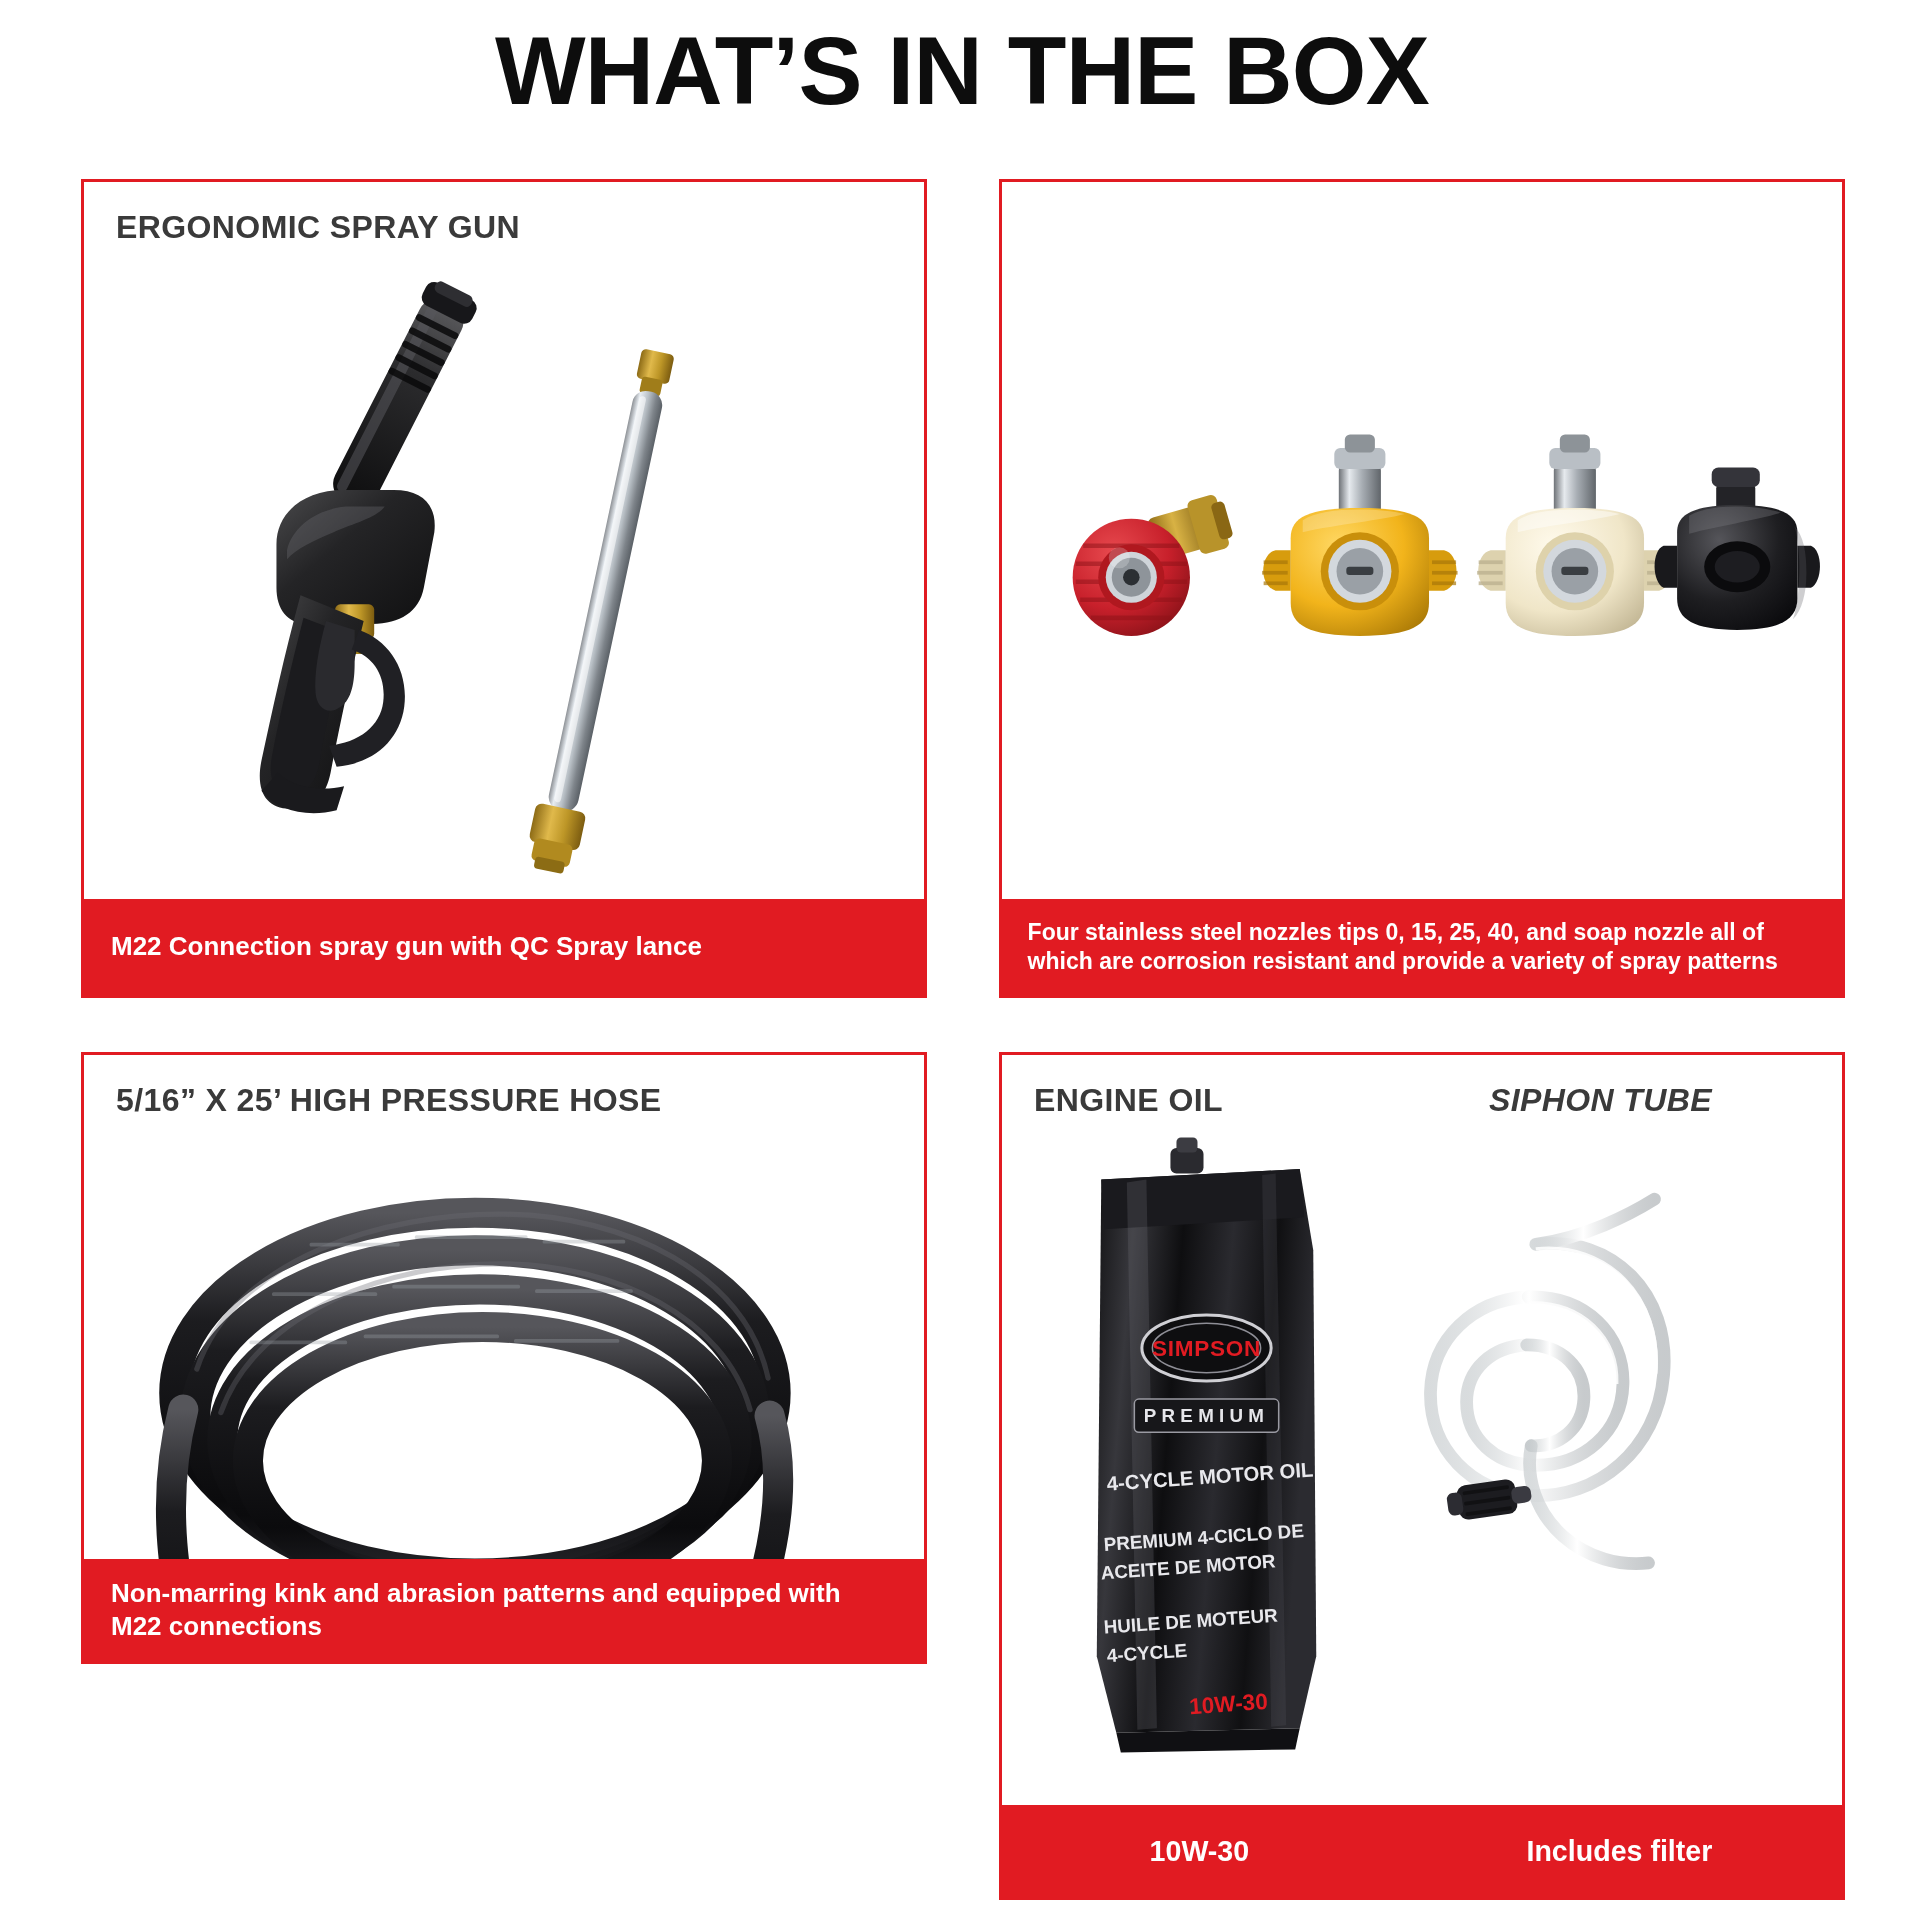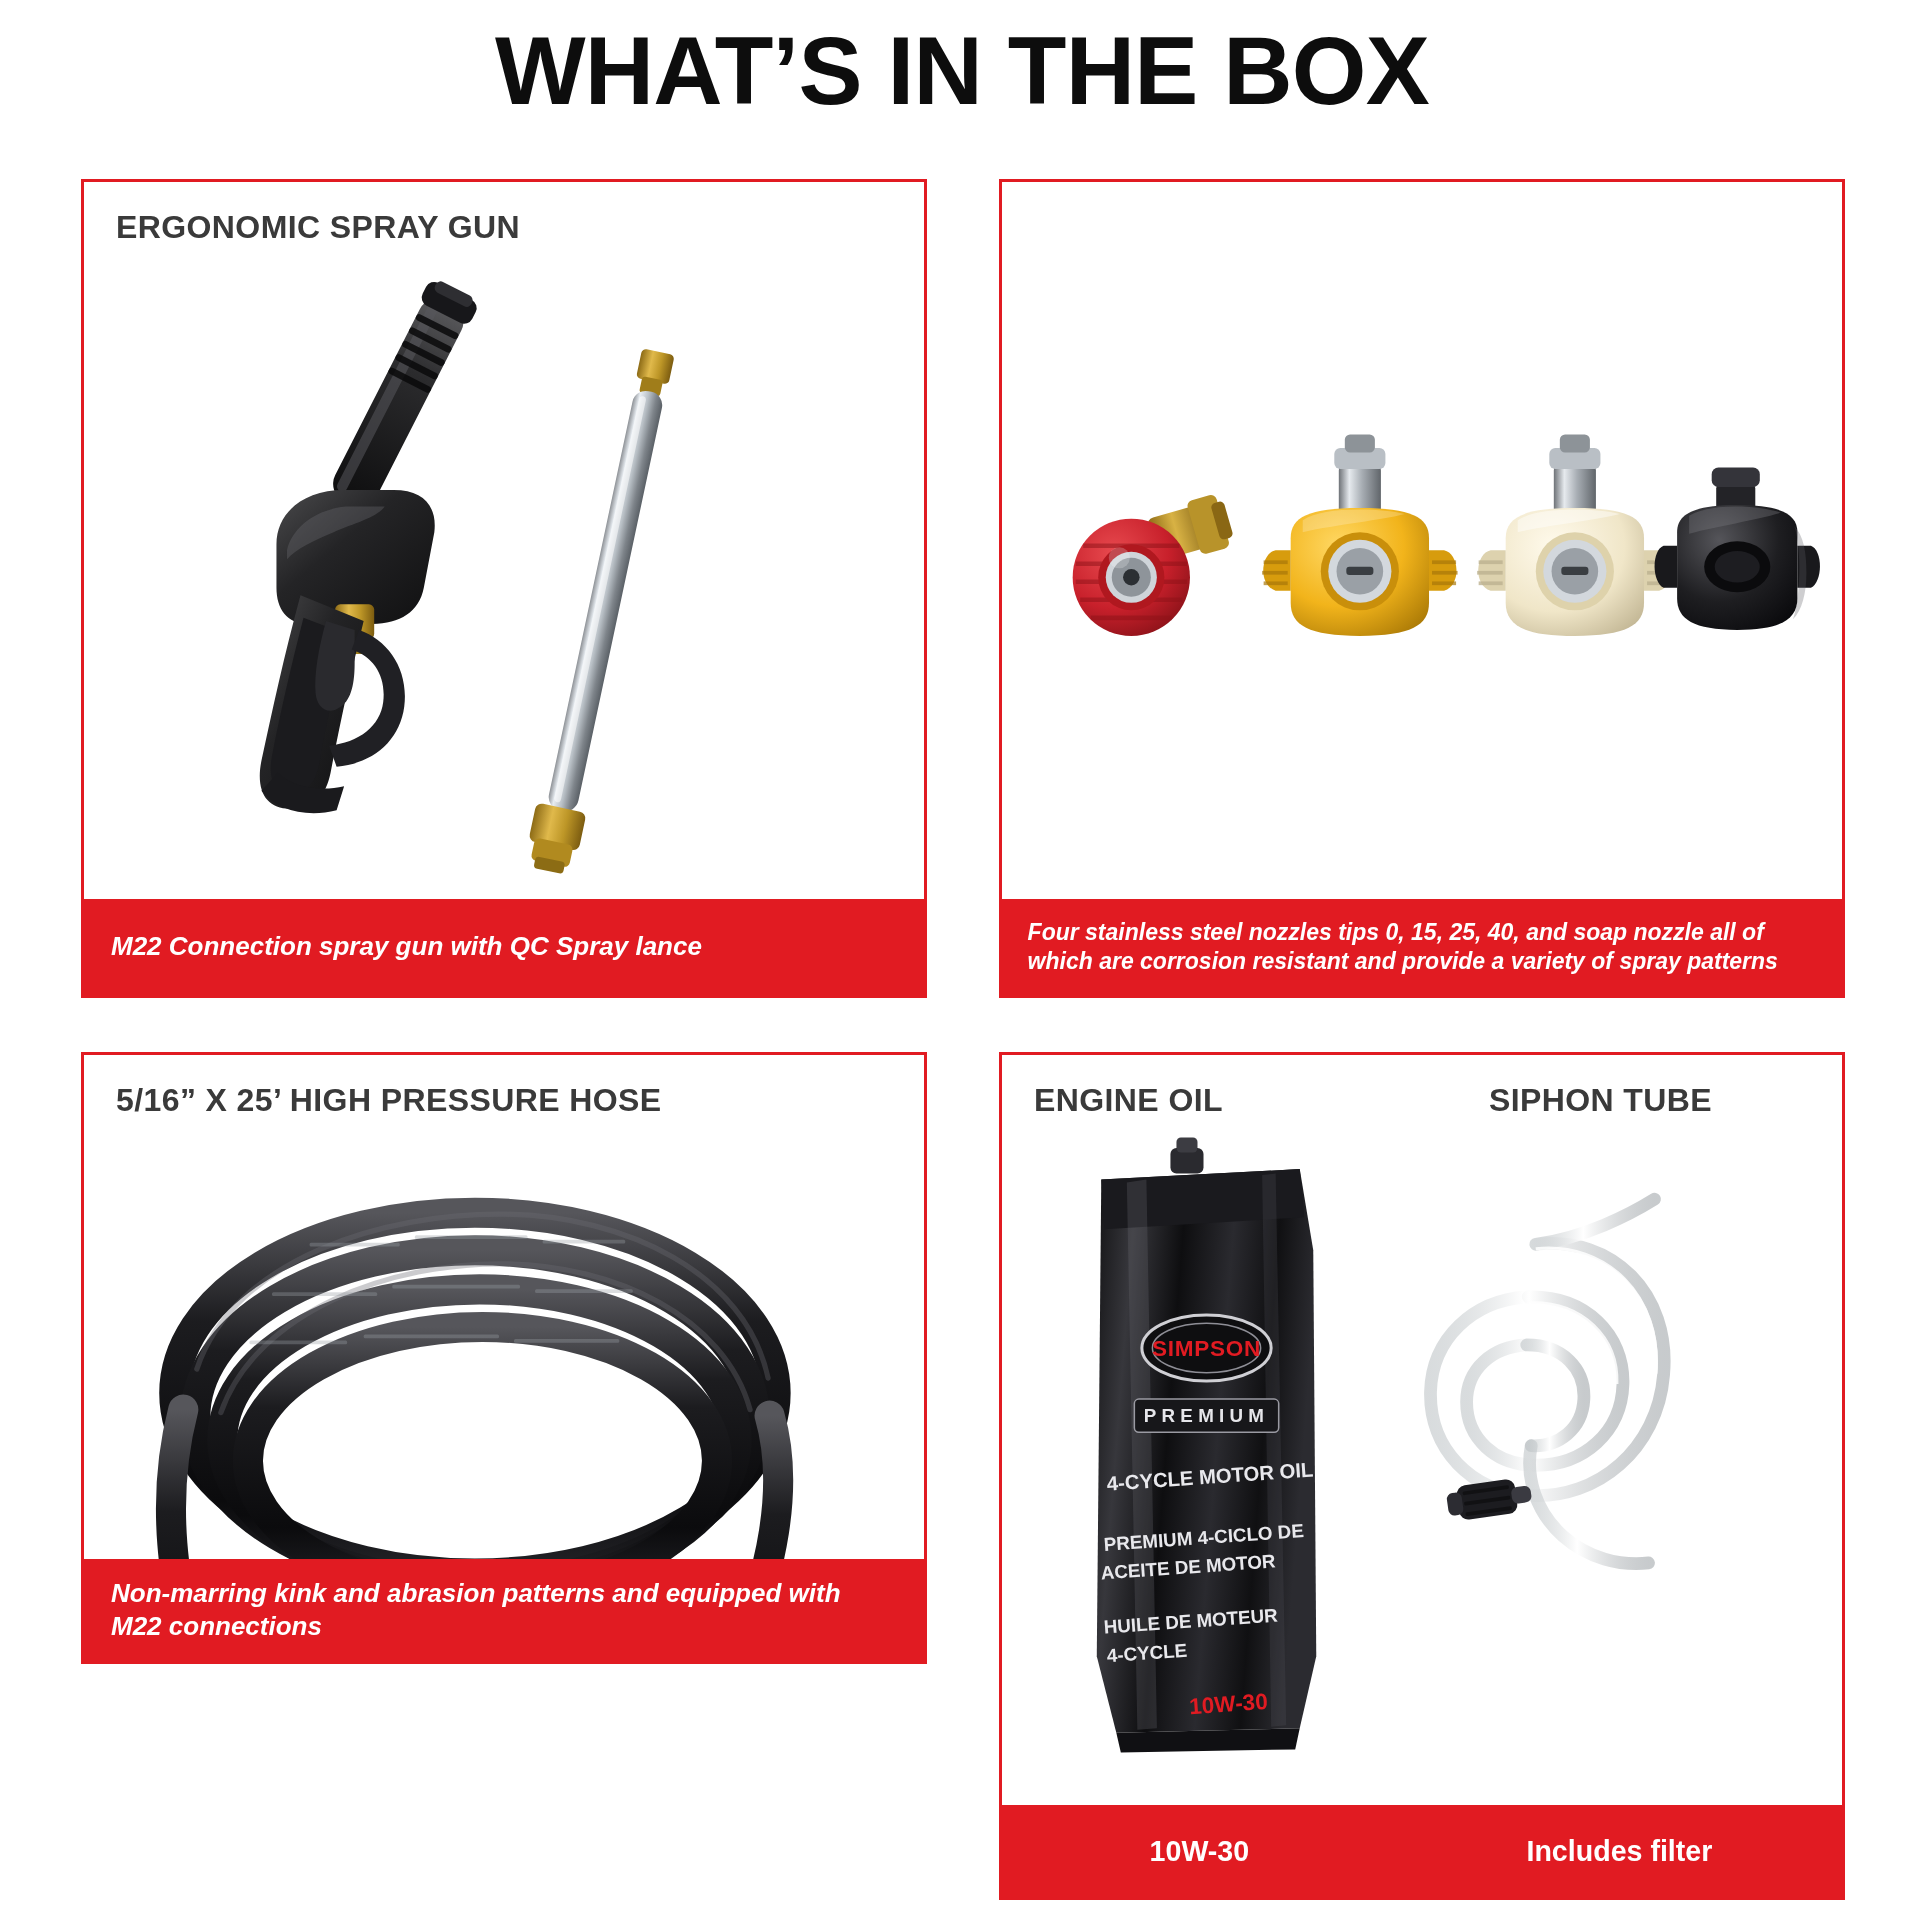--- a/index.html
+++ b/index.html
@@ -57,40 +57,39 @@
     letter-spacing: 0.4px;
     color: #3a3a3a;
     text-transform: uppercase;
     font-family: "Liberation Sans", sans-serif;
   }
   .panel-head.two-col {
     display: flex;
   }
   .panel-head.two-col span { display: block; }
   .head-oil { width: 46%; }
-  .head-siphon { width: 54%; text-align: center; }
+  .head-siphon { width: 54%; text-align: center; font-style: italic; }
 
   .panel-art {
     position: absolute;
     left: 0; right: 0;
     top: 75px;
     bottom: 102px;
     overflow: hidden;
   }
   .caption {
     position: absolute;
     left: 0; right: 0; bottom: 0;
     background: #e11b22;
     color: #ffffff;
     font-size: 26px;
     font-weight: bold;
     line-height: 1.28;
     padding: 16.5px 27px 16.5px 27px;
     font-family: "Liberation Sans", sans-serif;
-    font-style: italic;
   }
   .caption.small { font-size: 23px; padding: 15px 25.6px; }
   .caption-2col {
     position: absolute;
     left: 0; right: 0; bottom: 0;
     background: #e11b22;
     color: #ffffff;
     display: flex;
     align-items: center;
     height: 92px;

